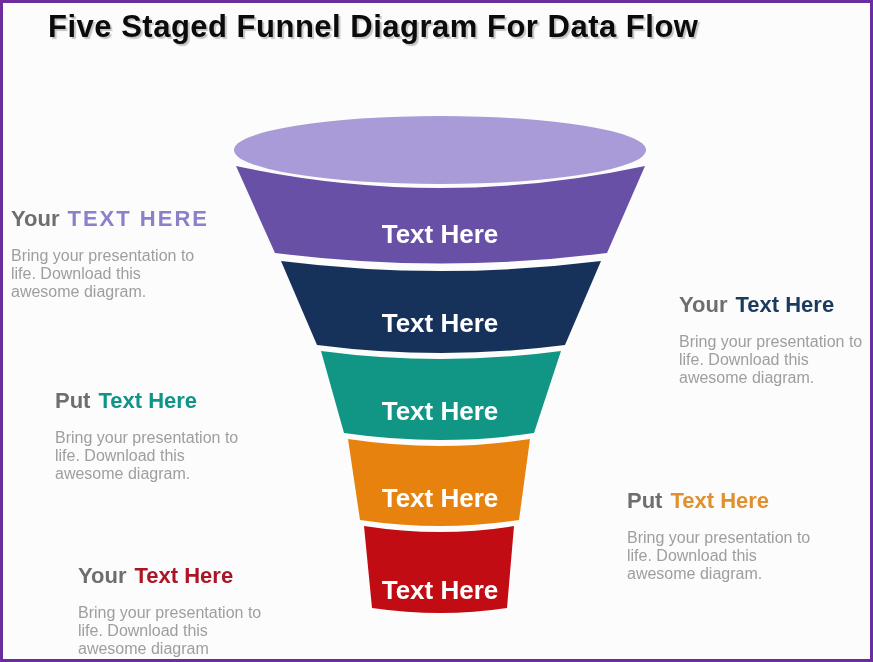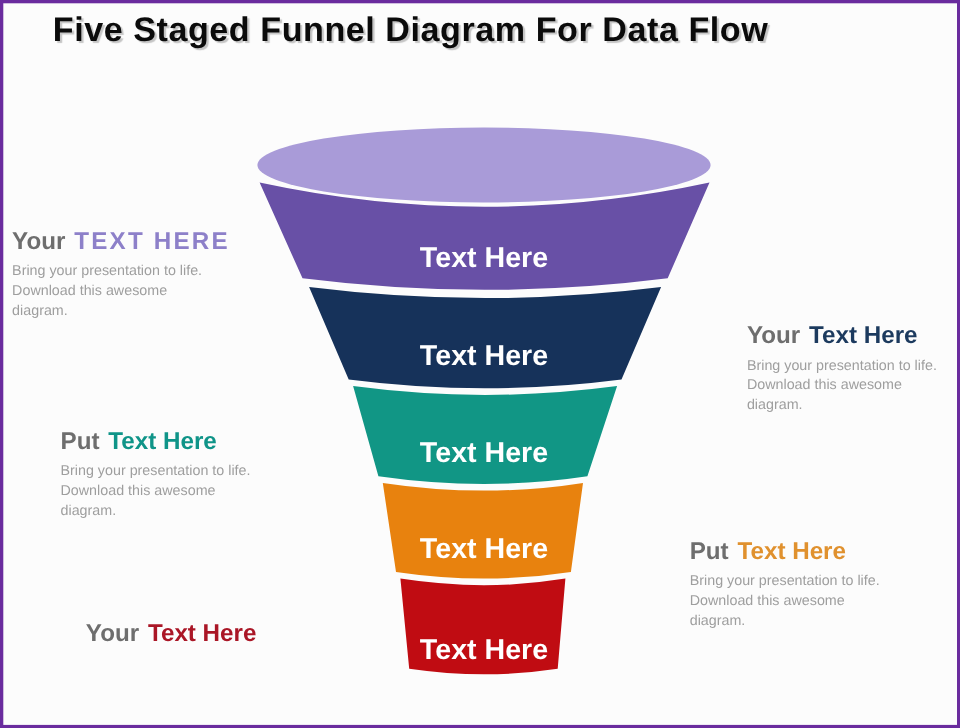--- a/index.html
+++ b/index.html
@@ -55,23 +55,23 @@
     white-space: nowrap;
   }
 
   .note-heading .prefix { margin-right: 8px; }
 
   .note-heading .highlight.spaced {
     letter-spacing: 2px;
   }
 
   .note-body {
-    margin-top: 5px;
+    margin-top: 15px;
     width: 184px;
-    font-size: 13px;
+    font-size: 16px;
     line-height: 18px;
     color: #9e9e9e;
   }
 
   
   .note-1 { left: 8px;   top: 203px; }
   .note-2 { left: 676px; top: 289px; }
   .note-3 { left: 52px;  top: 385px; }
   .note-4 { left: 624px; top: 485px; }
   .note-5 { left: 75px;  top: 560px; }
@@ -138,15 +138,16 @@
     <div class="note-heading">
       <span class="prefix">Put</span><span class="highlight" style="color: rgb(224, 145, 46);">Text Here</span>
     </div>
     <div class="note-body">Bring your presentation to life. Download this awesome diagram.</div>
   </div>
 
   <div class="side-note note-5">
     <div class="note-heading">
       <span class="prefix">Your</span><span class="highlight" style="color: rgb(170, 22, 38);">Text Here</span>
     </div>
+    <div class="note-body">Bring your presentation to life. Download this awesome diagram</div>
   </div>
 
 </div>
 
 </body></html>

